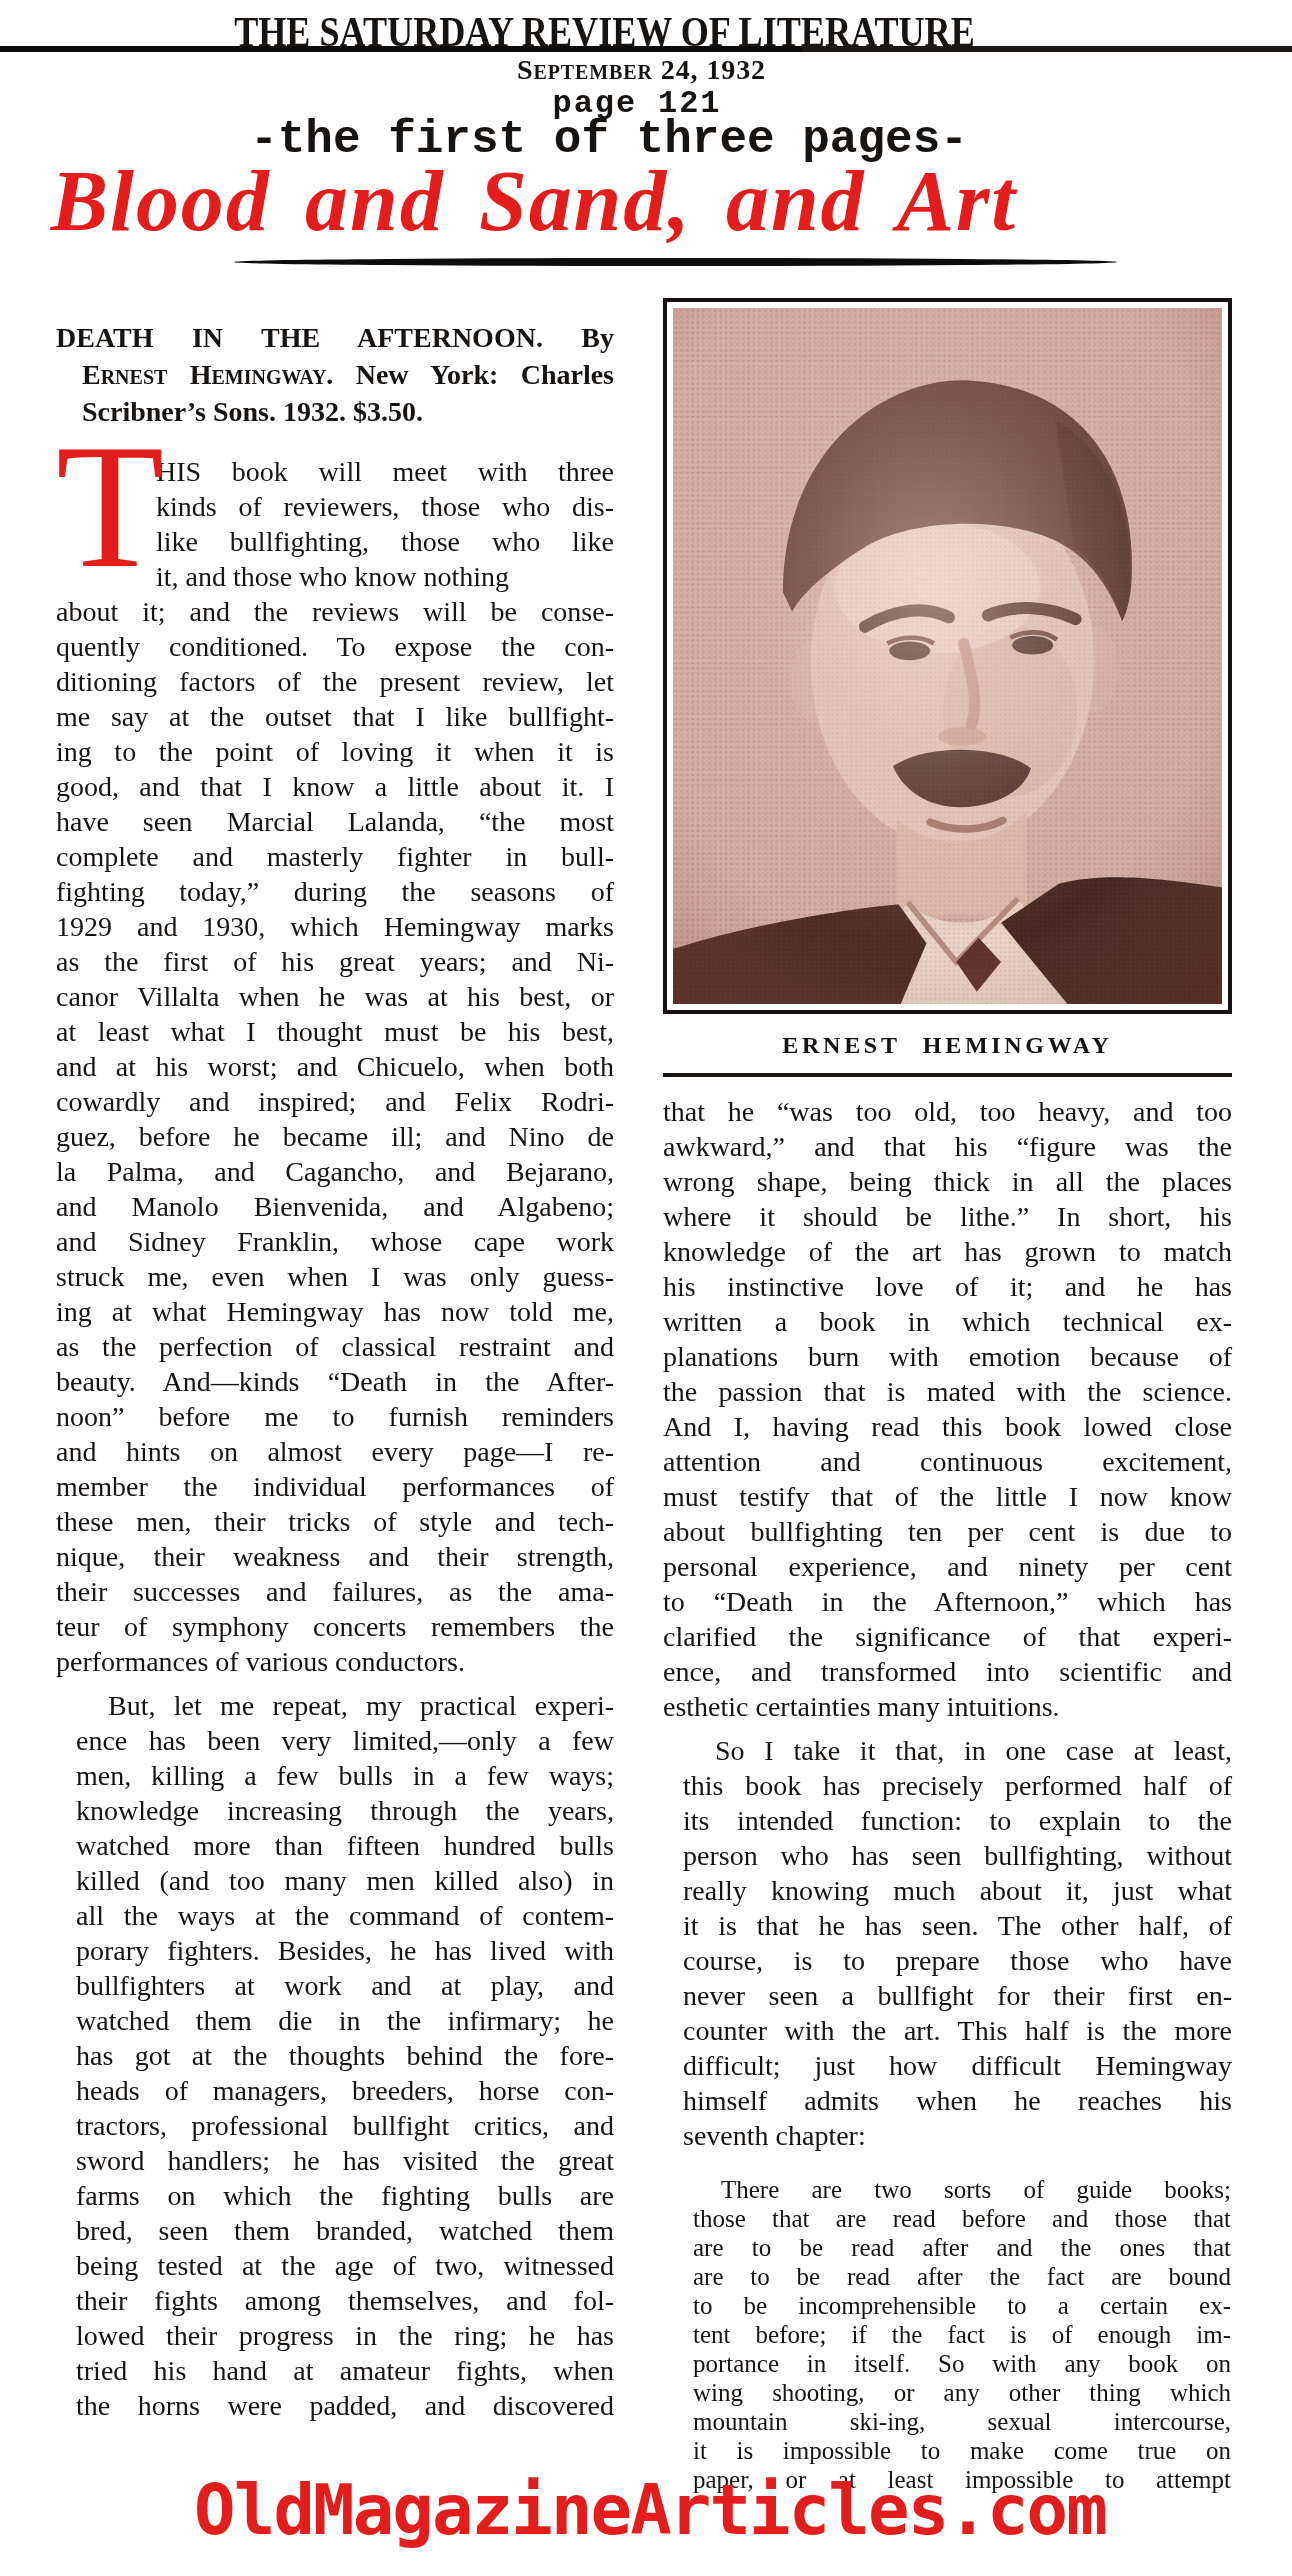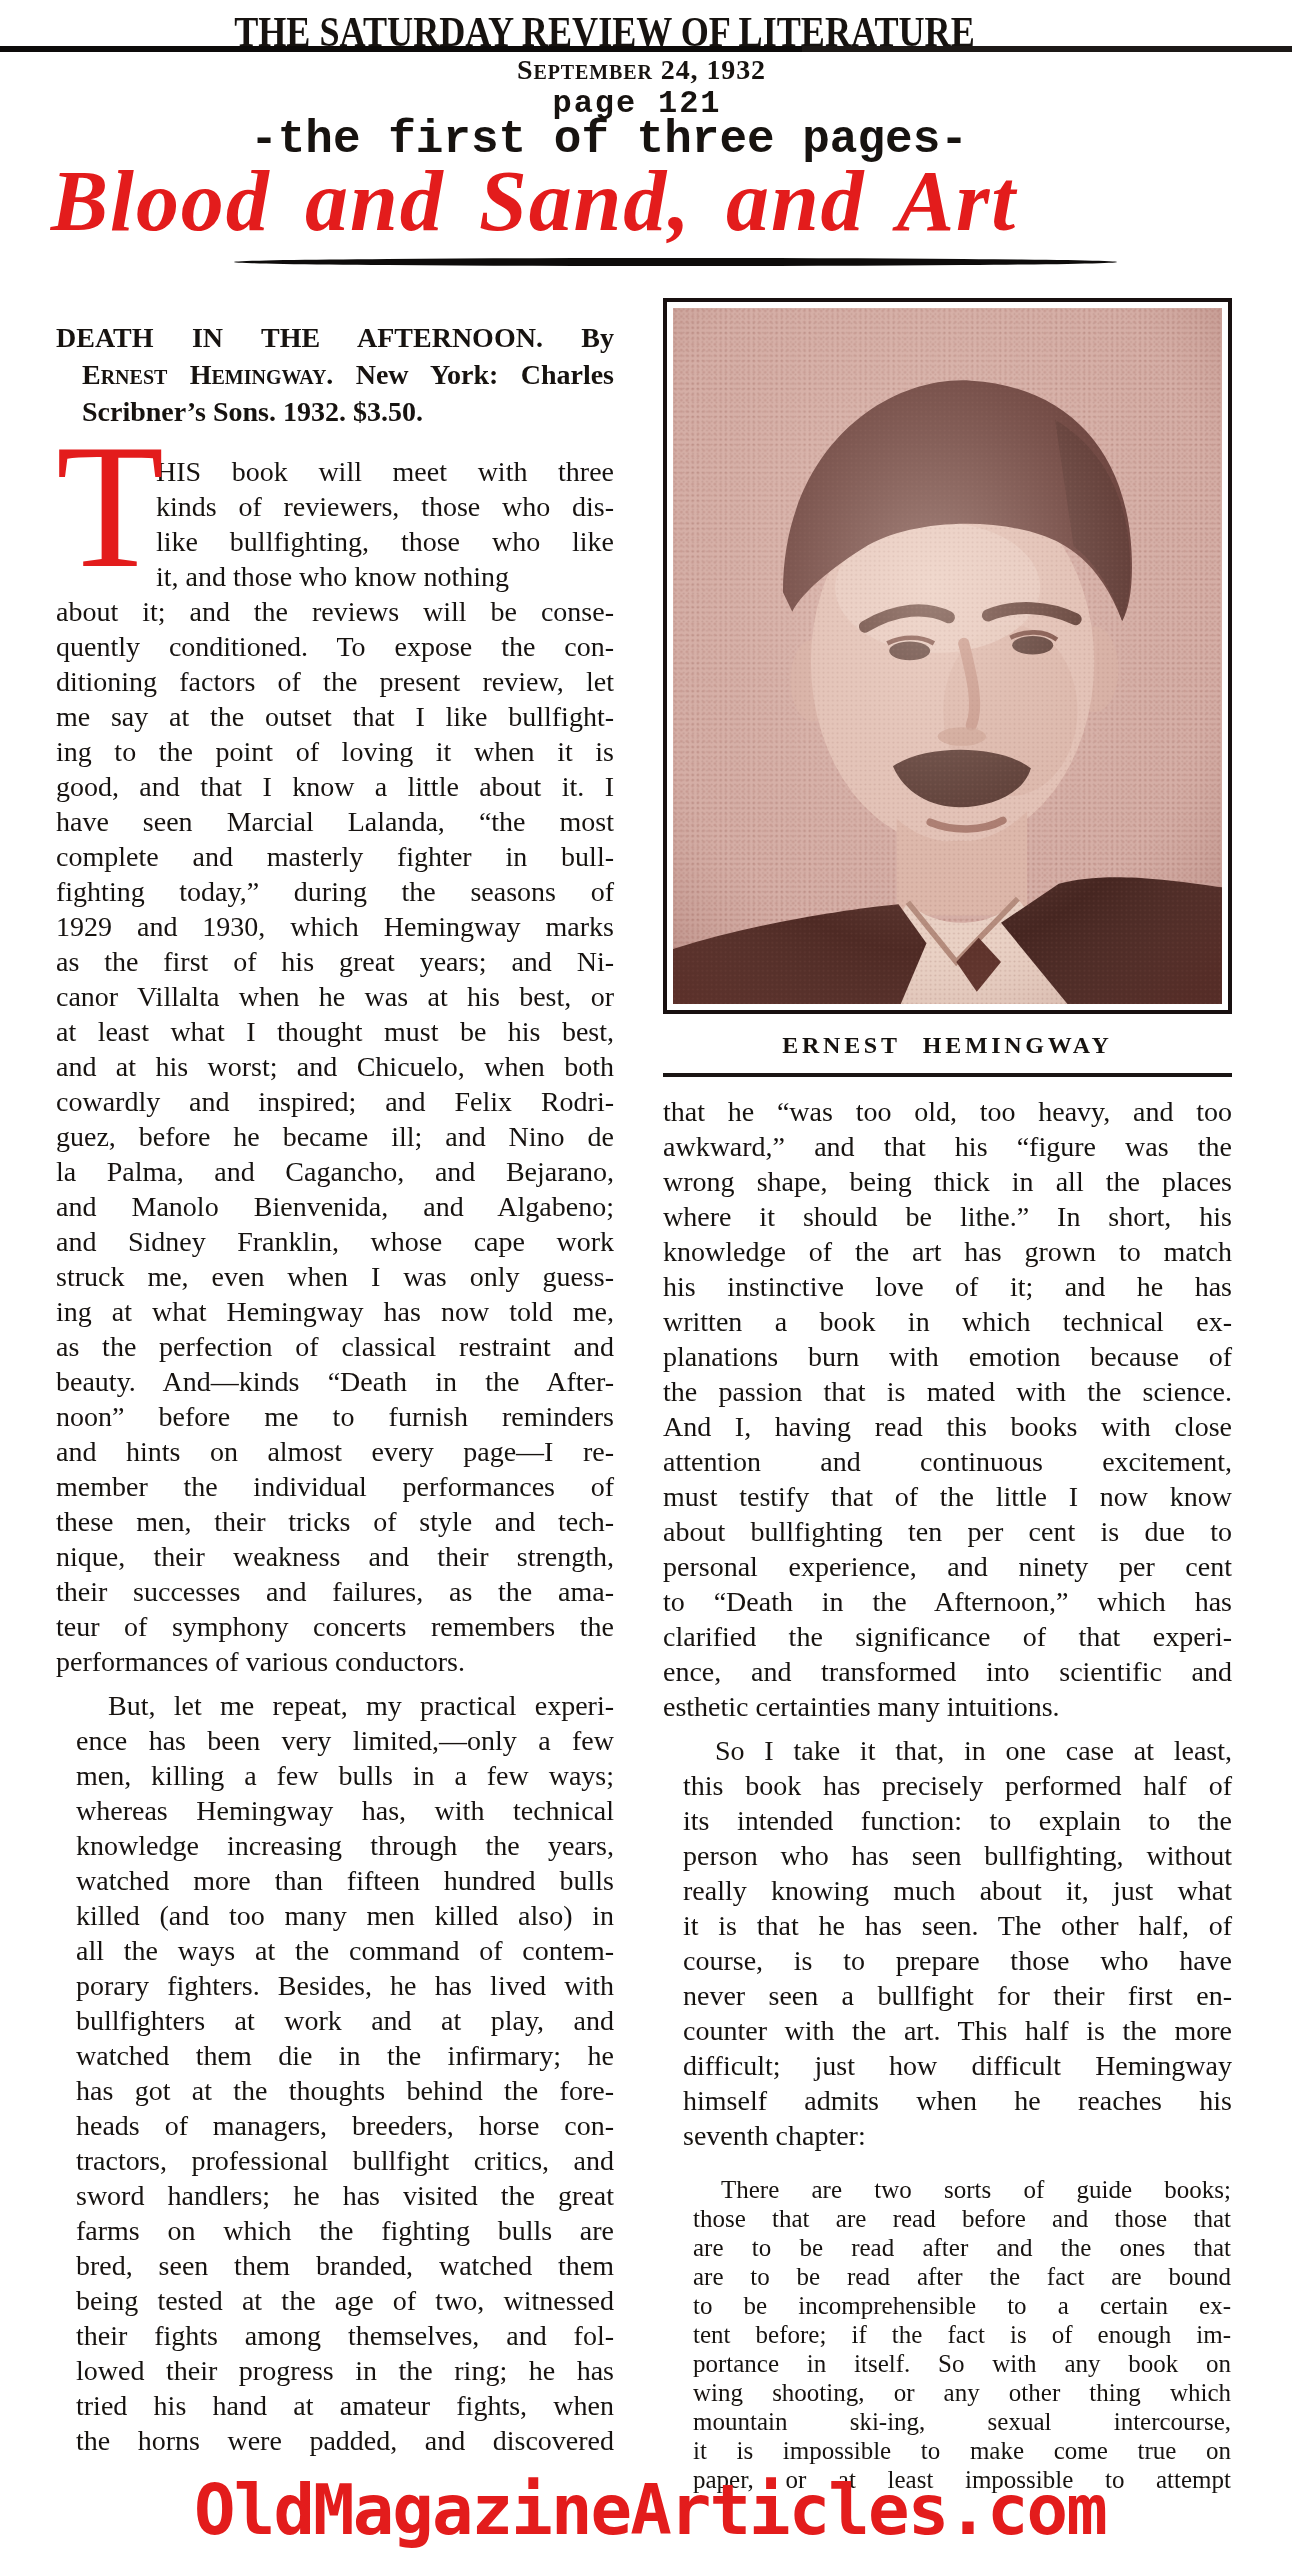--- a/index.html
+++ b/index.html
@@ -170,21 +170,20 @@
         <div class="ln">their successes and failures, as the ama-</div>
         <div class="ln">teur of symphony concerts remembers the</div>
         <div class="ln">performances of various conductors.</div>
       </div>
   </div>
 
   <div class="para tindent">
       <div class="ln">But, let me repeat, my practical experi-</div>
       <div class="ln">ence has been very limited,—only a few</div>
       <div class="ln">men, killing a few bulls in a few ways;</div>
-      <div class="ln">whereas Hemingway has, with technical</div>
       <div class="ln">knowledge increasing through the years,</div>
       <div class="ln">watched more than fifteen hundred bulls</div>
       <div class="ln">killed (and too many men killed also) in</div>
       <div class="ln">all the ways at the command of contem-</div>
       <div class="ln">porary fighters. Besides, he has lived with</div>
       <div class="ln">bullfighters at work and at play, and</div>
       <div class="ln">watched them die in the infirmary; he</div>
       <div class="ln">has got at the thoughts behind the fore-</div>
       <div class="ln">heads of managers, breeders, horse con-</div>
       <div class="ln">tractors, professional bullfight critics, and</div>
@@ -264,21 +263,21 @@
   <div class="para p3 endlast">
       <div class="ln">that he “was too old, too heavy, and too</div>
       <div class="ln">awkward,” and that his “figure was the</div>
       <div class="ln">wrong shape, being thick in all the places</div>
       <div class="ln">where it should be lithe.” In short, his</div>
       <div class="ln">knowledge of the art has grown to match</div>
       <div class="ln">his instinctive love of it; and he has</div>
       <div class="ln">written a book in which technical ex-</div>
       <div class="ln">planations burn with emotion because of</div>
       <div class="ln">the passion that is mated with the science.</div>
-      <div class="ln">And I, having read this books with close</div>
+      <div class="ln">And I, having read this book lowed close</div>
       <div class="ln">attention and continuous excitement,</div>
       <div class="ln">must testify that of the little I now know</div>
       <div class="ln">about bullfighting ten per cent is due to</div>
       <div class="ln">personal experience, and ninety per cent</div>
       <div class="ln">to “Death in the Afternoon,” which has</div>
       <div class="ln">clarified the significance of that experi-</div>
       <div class="ln">ence, and transformed into scientific and</div>
       <div class="ln">esthetic certainties many intuitions.</div>
     </div>
 

